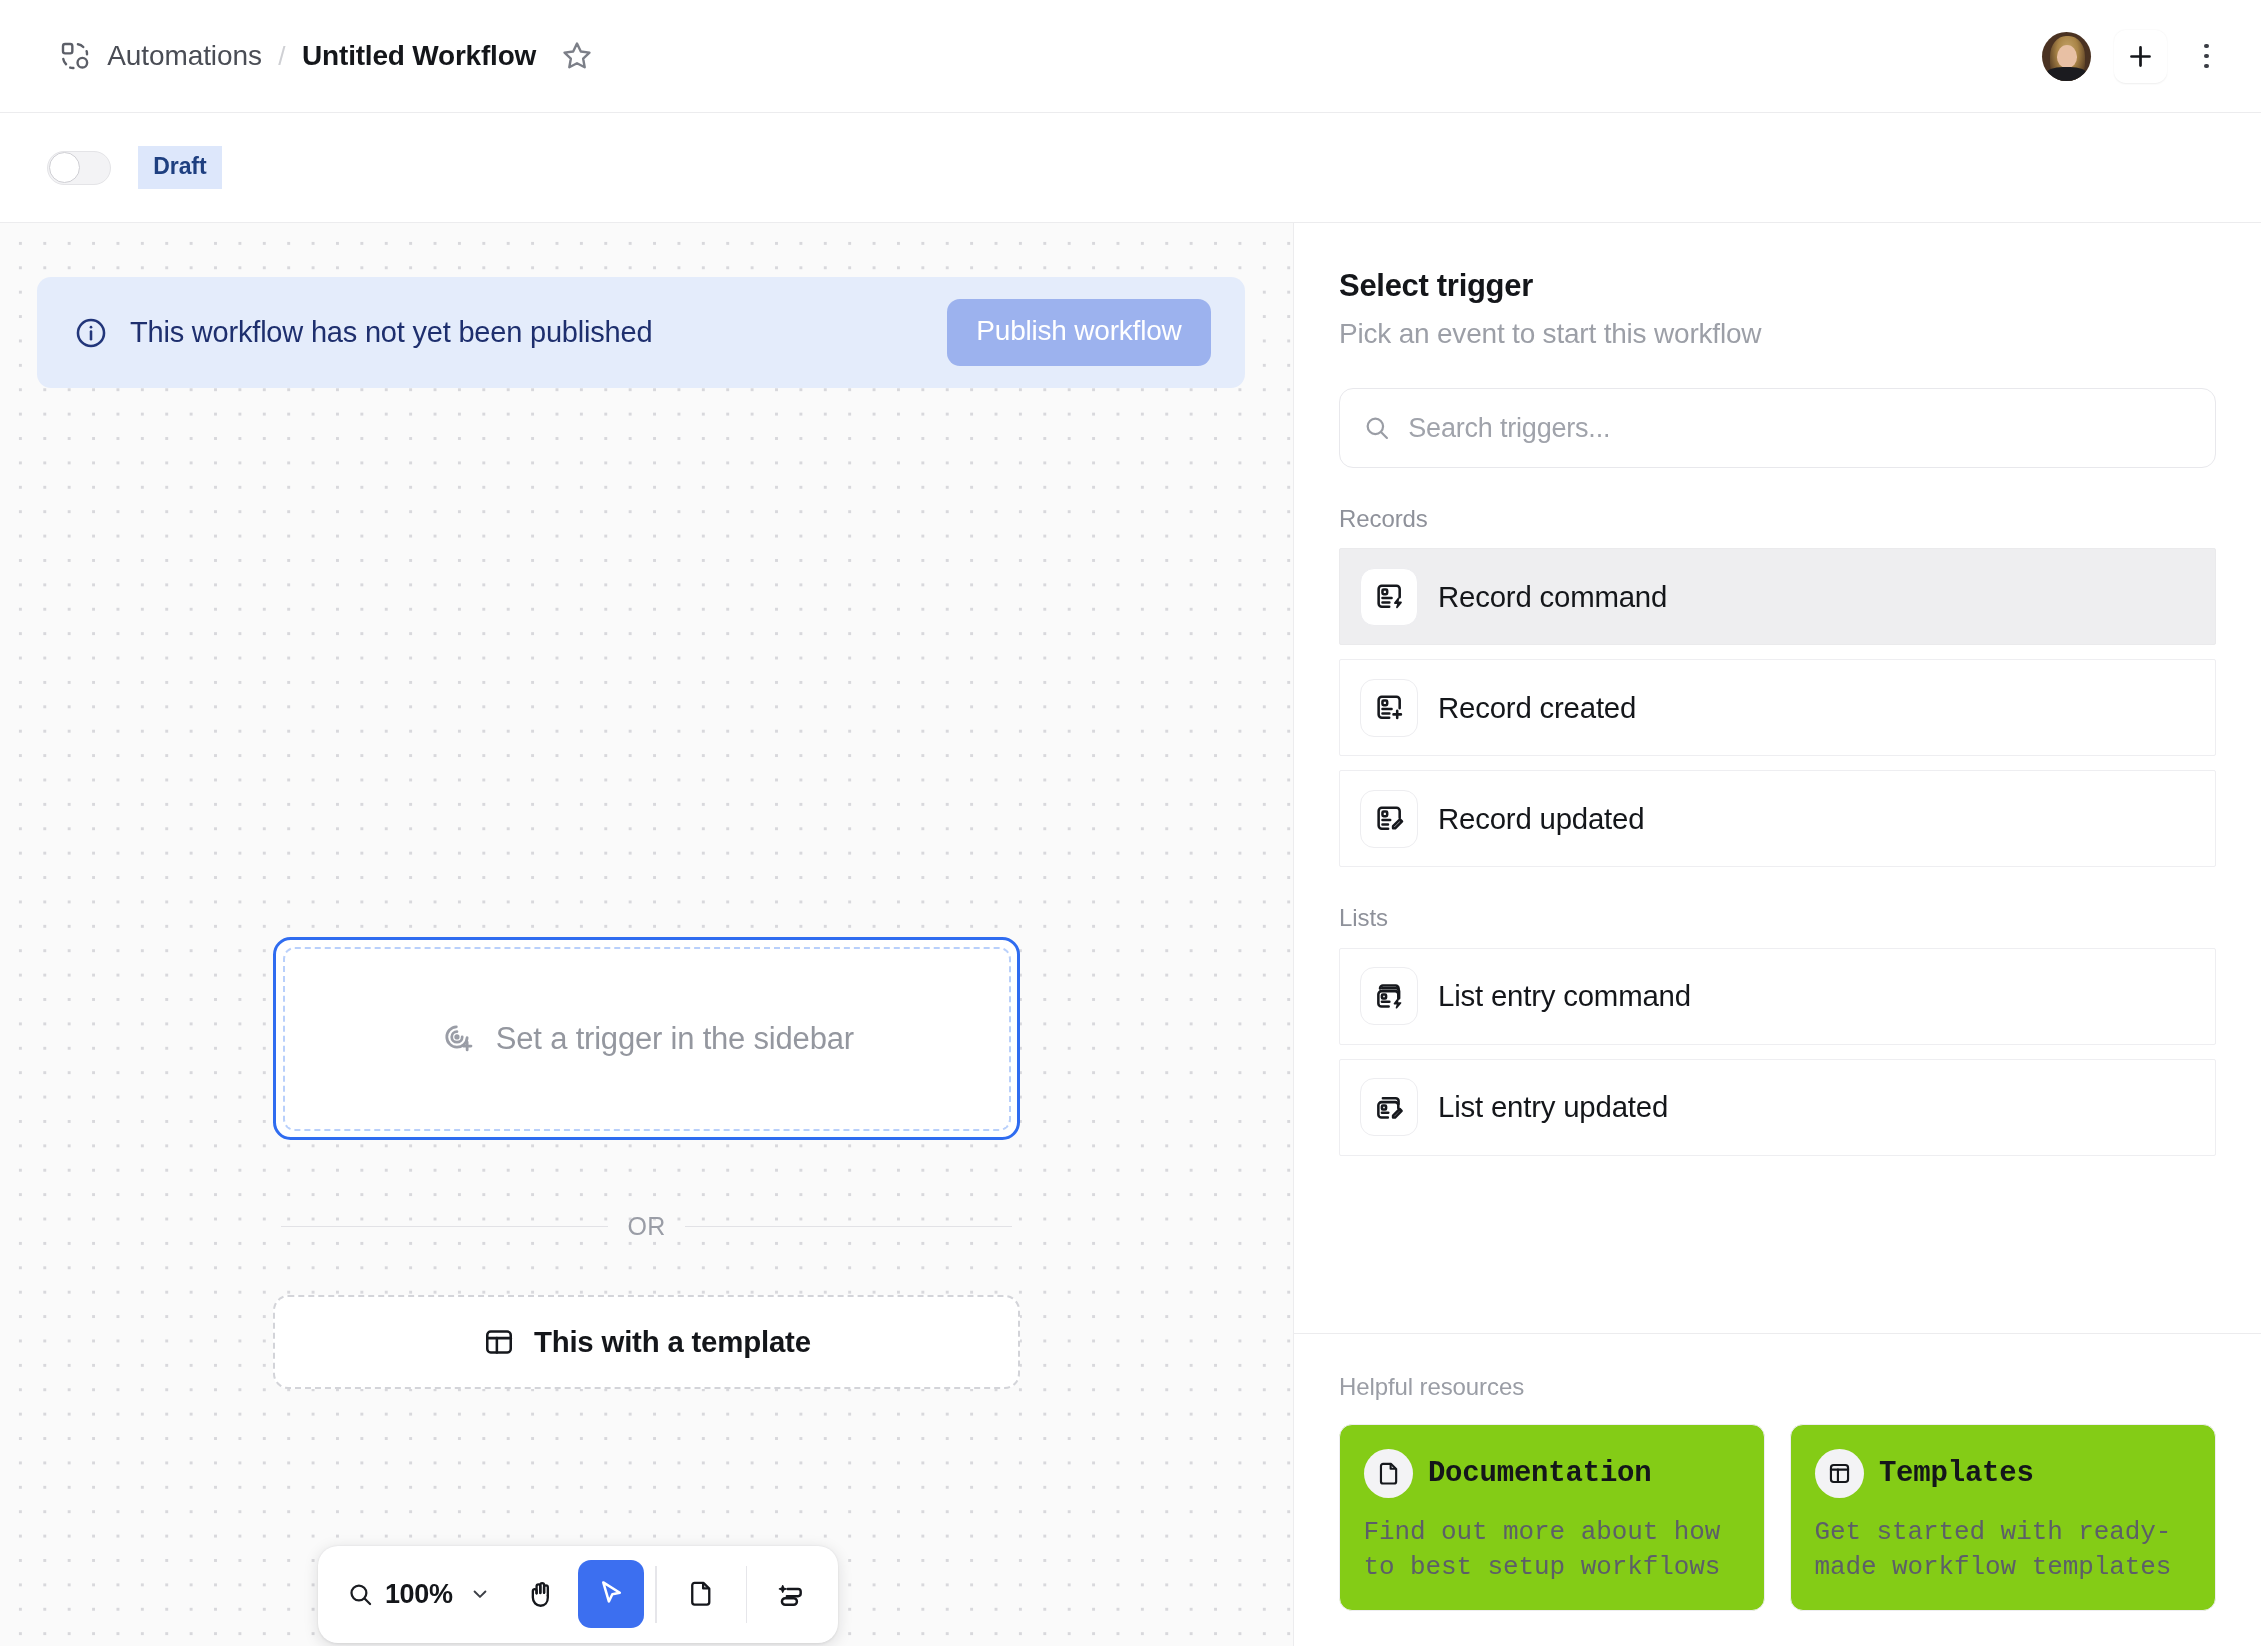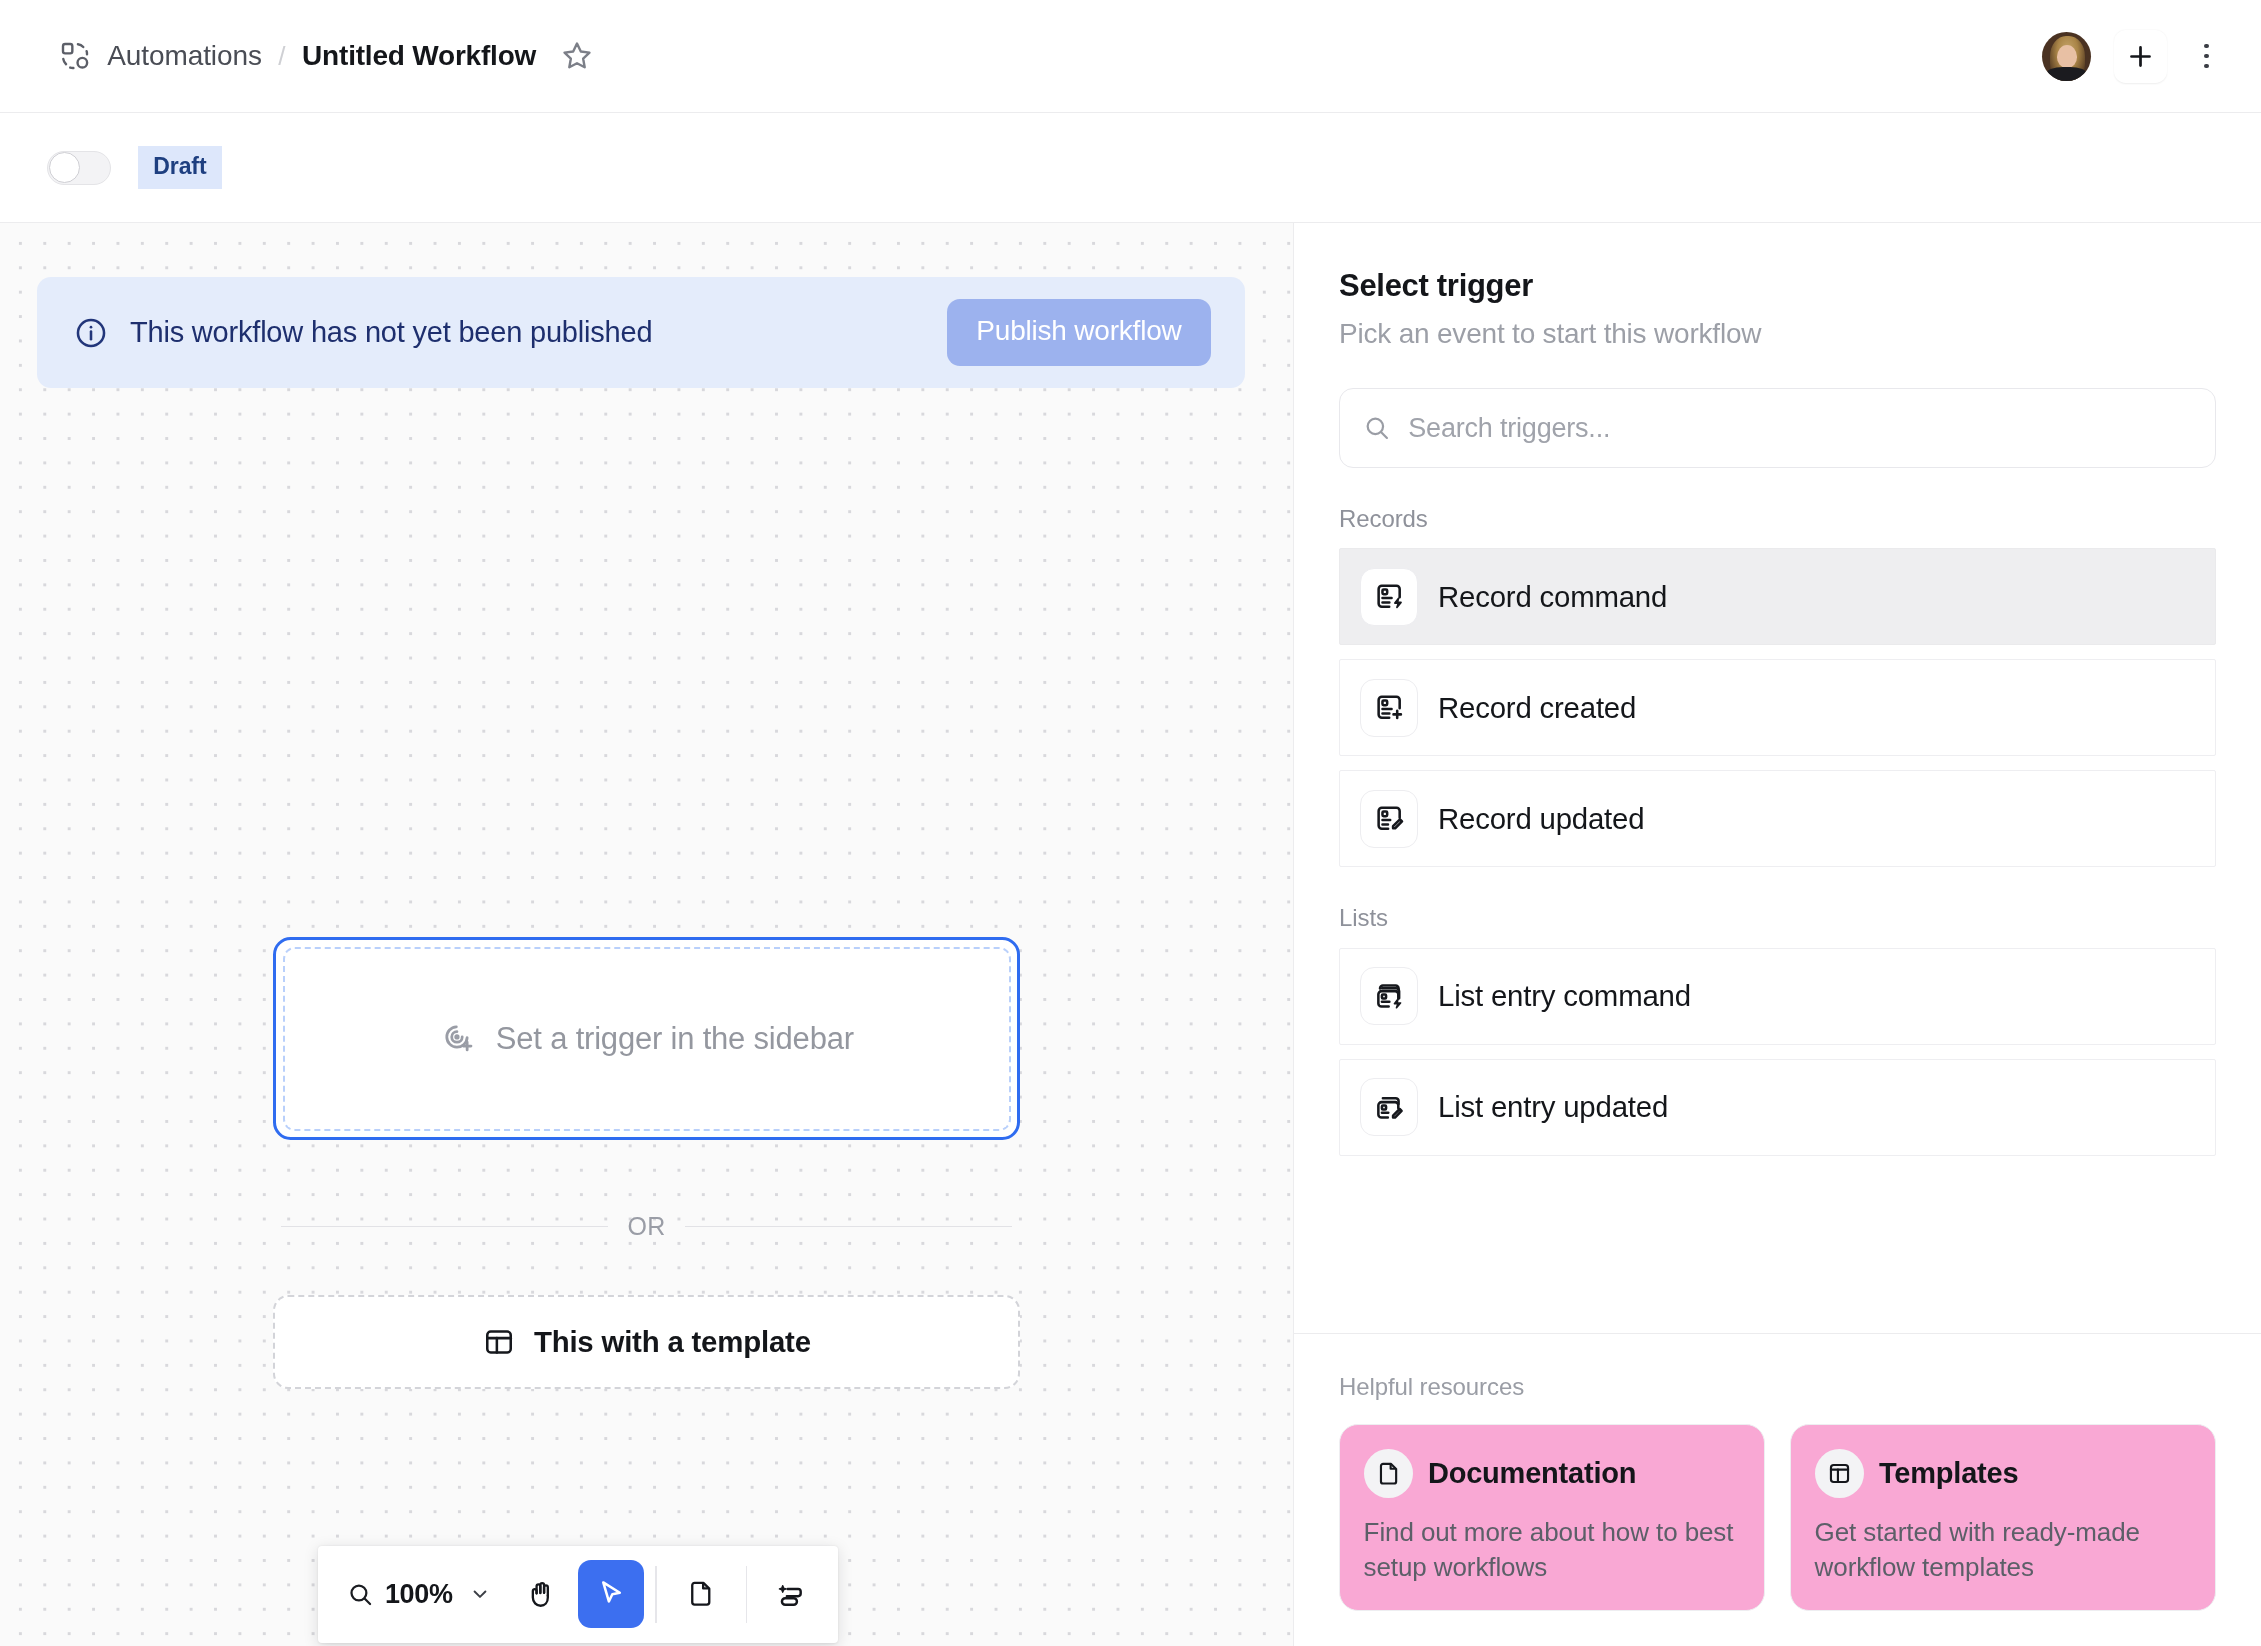--- a/index.html
+++ b/index.html
@@ -300,21 +300,21 @@
     letter-spacing: -0.2px;
   }
 
   
   .toolbar {
     position: absolute;
     left: 318px;
     bottom: 3.5px;
     height: 97px;
     background: #ffffff;
-    border-radius: 4px;
+    border-radius: 20px;
     box-shadow: 0 3.5px 15.3px rgba(20,22,30,0.13), 0 0.6px 2.4px rgba(20,22,30,0.08);
     display: flex;
     align-items: center;
     padding: 0 13px;
     gap: 3.5px;
   }
   .zoom-ctl {
     display: flex;
     align-items: center;
     gap: 10.6px;
@@ -447,24 +447,25 @@
     letter-spacing: -0.1px;
   }
   .res-cards {
     margin-top: 23.6px;
     display: flex;
     gap: 25px;
   }
   .res-card {
     flex: 1 1 0;
     border: 1.2px solid #eeeef1;
-    border-radius: 19px;
-    background: #f9a8d4;
+    border-radius: 13px;
+    background: #84cc16;
     padding: 23.6px 23.6px 26px;
     min-width: 0;
+    font-family: Liberation Mono, monospace;
   }
   .res-head {
     display: flex;
     align-items: center;
     gap: 15.3px;
   }
   .res-ic {
     width: 49px; height: 49px;
     border-radius: 50%;
     background: #f3f3f5;

